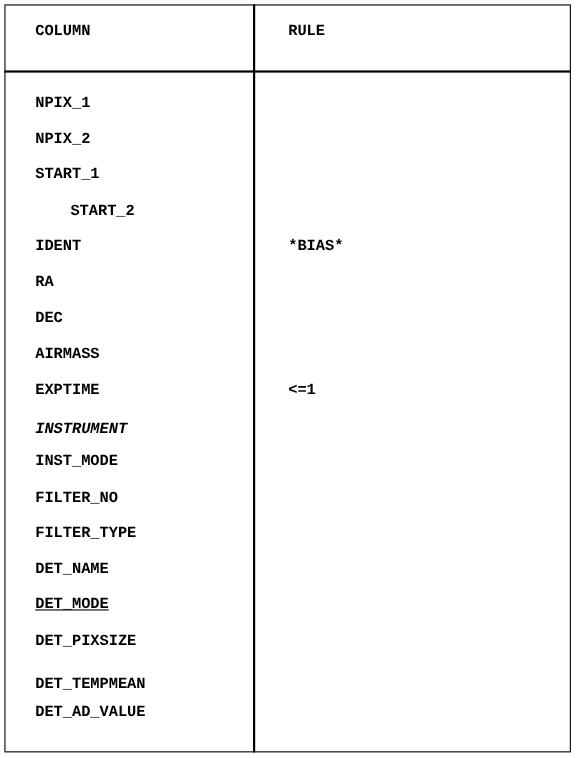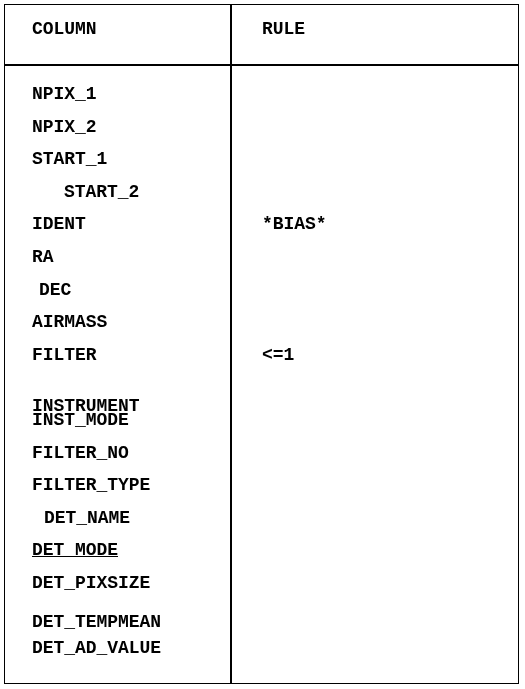--- a/index.html
+++ b/index.html
@@ -53,21 +53,21 @@
     height: 680px;
     background: #000000;
   }
 
   
   .cell {
     position: absolute;
     white-space: pre;
     font-family: "Liberation Mono", "DejaVu Sans Mono", monospace;
     font-weight: bold;
-    font-size: 18px;
+    font-size: 14px;
     line-height: 19px;
     letter-spacing: -0.05px;
     color: #000000;
   }
 
   .head-cell {
     
   }
 
   .col-head   { left: 32px;  top: 20px; }
@@ -90,28 +90,28 @@
   <div class="cell head-cell rule-head">RULE</div>
 
   <div id="rows-container">
       <div class="cell col-cell" style="top: 85px;">NPIX_1</div>
       <div class="cell col-cell" style="top: 117.6px;">NPIX_2</div>
       <div class="cell col-cell" style="top: 150.2px;">START_1</div>
       <div class="cell col-cell" style="top: 182.8px; margin-left: 32px;">START_2</div>
       <div class="cell col-cell" style="top: 215.4px;">IDENT</div>
       <div class="cell rule-cell" style="top: 215.4px;">*BIAS*</div>
       <div class="cell col-cell" style="top: 248px;">RA</div>
-      <div class="cell col-cell" style="top: 280.6px; margin-left: 7px;">DEC</div>
+      <div class="cell col-cell" style="top: 280.6px;">DEC</div>
       <div class="cell col-cell" style="top: 313.2px;">AIRMASS</div>
-      <div class="cell col-cell" style="top: 345.8px;">FILTER</div>
+      <div class="cell col-cell" style="top: 345.8px;">EXPTIME</div>
       <div class="cell rule-cell" style="top: 345.8px;">&lt;=1</div>
-      <div class="cell col-cell" style="top: 397px;">INSTRUMENT</div>
+      <div class="cell col-cell" style="top: 382px; font-style: italic;">INSTRUMENT</div>
       <div class="cell col-cell" style="top: 411px;">INST_MODE</div>
       <div class="cell col-cell" style="top: 443.6px;">FILTER_NO</div>
       <div class="cell col-cell" style="top: 476.2px;">FILTER_TYPE</div>
-      <div class="cell col-cell" style="top: 508.8px; margin-left: 12px;">DET_NAME</div>
+      <div class="cell col-cell" style="top: 508.8px;">DET_NAME</div>
       <div class="cell col-cell" style="top: 541.4px; text-decoration: underline;">DET_MODE</div>
       <div class="cell col-cell" style="top: 574px;">DET_PIXSIZE</div>
       <div class="cell col-cell" style="top: 606.6px; margin-top: 6px;">DET_TEMPMEAN</div>
       <div class="cell col-cell" style="top: 639.2px;">DET_AD_VALUE</div>
     </div>
 
 </div>
 
 </body></html>

